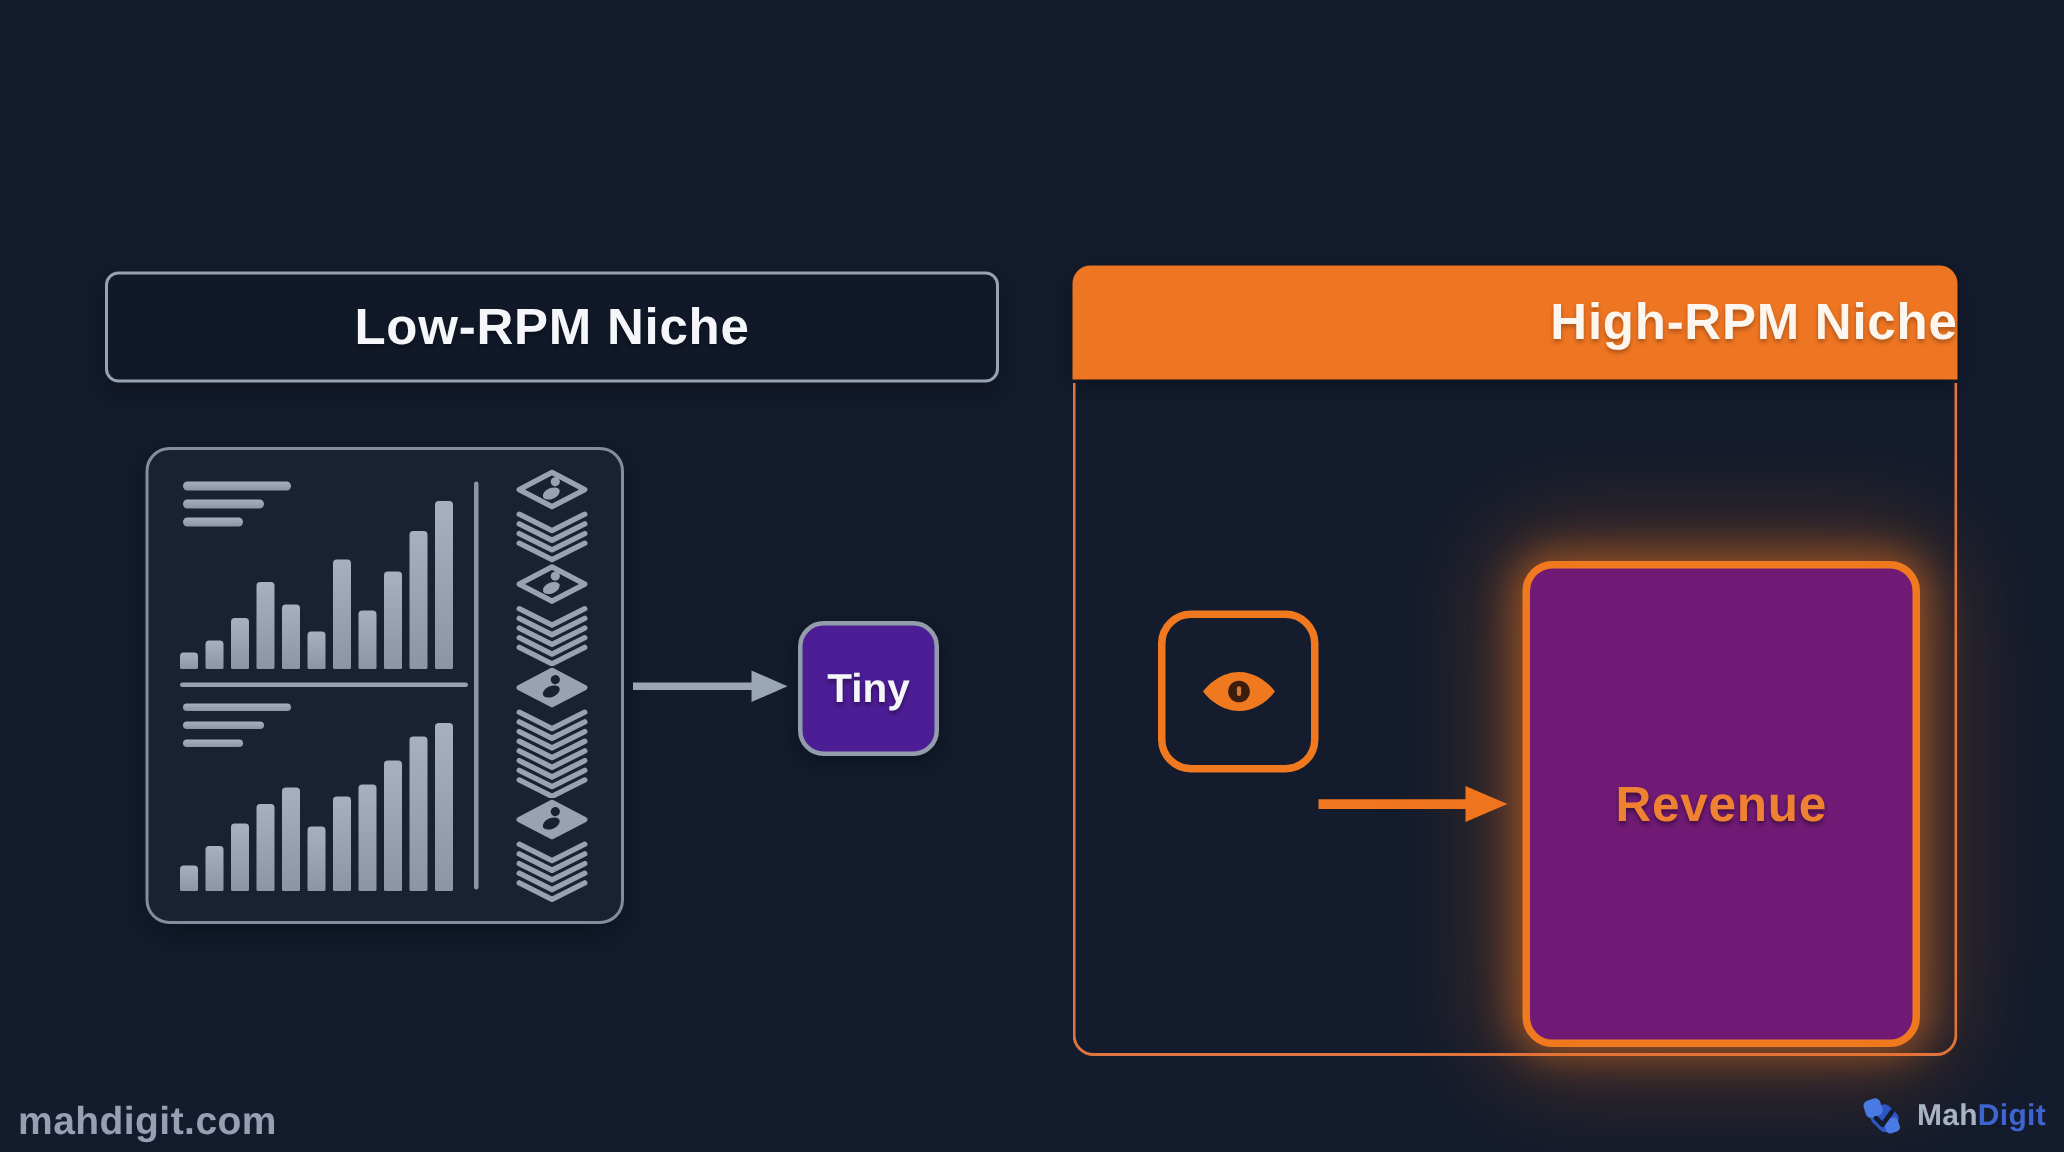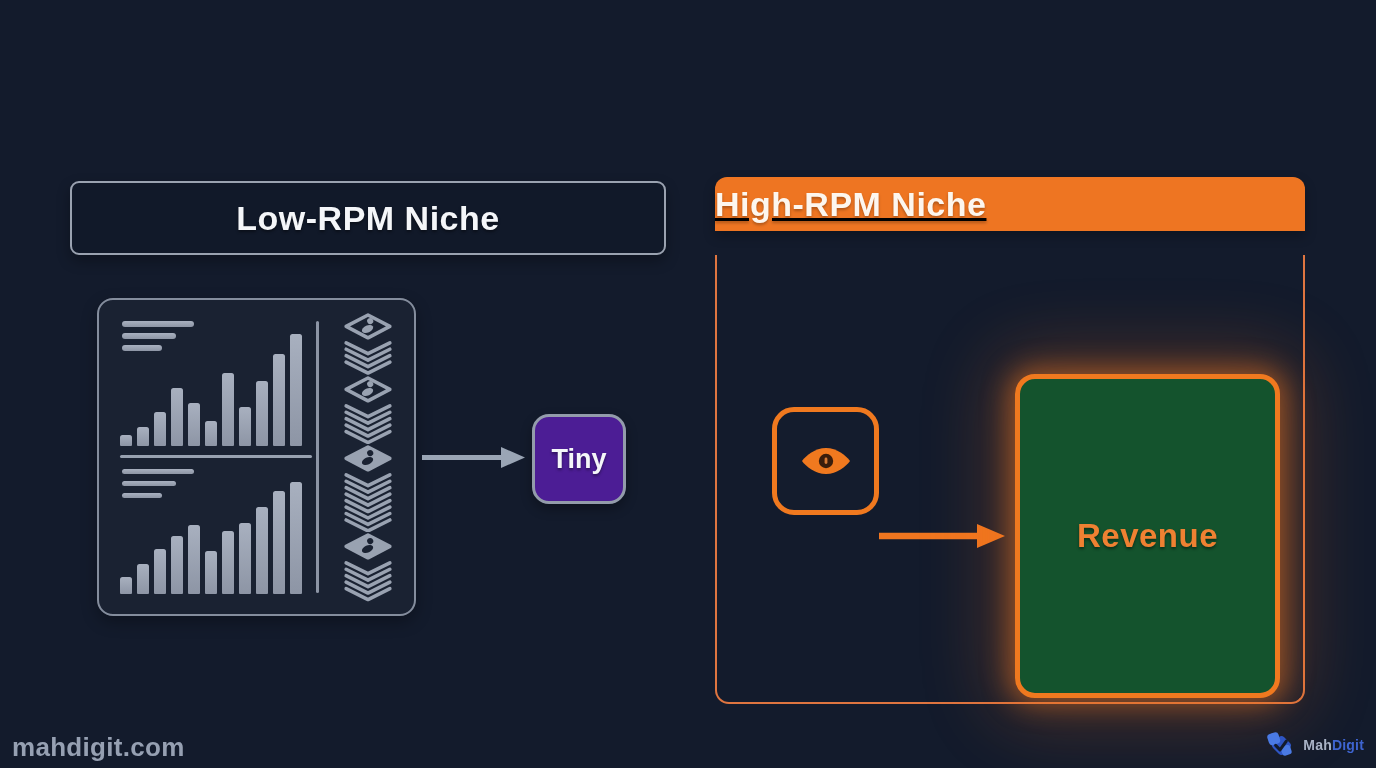--- a/index.html
+++ b/index.html
@@ -19,45 +19,44 @@
     box-shadow:0 6px 14px rgba(0,0,0,.30);
   }
   .left-title span{
     color:#f4f6f9;font-size:34px;font-weight:bold;letter-spacing:.5px;
     text-shadow:0 2px 3px rgba(0,0,0,.4);
   }
 
   
   .right-panel{position:absolute;left:715px;top:177px;width:590px;height:527px;}
   .right-header{
-    position:absolute;left:0;right:0;top:0;height:54px;
+    position:absolute;left:0;right:0;top:0;height:76px;
     background:#ee7522;border-radius:12px 12px 0 0;
-    display:flex;align-items:center;justify-content:flex-start;
+    display:flex;align-items:center;justify-content:flex-end;
     box-shadow:0 5px 12px rgba(0,0,0,.28);
-    text-decoration:underline;
   }
   .right-header span{
     color:#fdf6ee;font-size:34px;font-weight:bold;letter-spacing:.5px;
     text-shadow:0 2px 3px rgba(0,0,0,.28);
   }
   .right-body{
     position:absolute;left:0;right:0;top:78px;bottom:0;
     border:2.5px solid #df7540;border-top:none;
     border-radius:0 0 14px 14px;
   }
   .eye-box{
     position:absolute;left:55px;top:152px;width:97px;height:98px;
     border:5px solid #f0791f;border-radius:22px;
     display:flex;align-items:center;justify-content:center;
     background:#141c2d;
   }
   .orange-arrow{position:absolute;left:160px;top:265px;}
   .revenue-box{
     position:absolute;left:298px;top:119px;width:255px;height:314px;
-    border:5px solid #f0791f;border-radius:20px;background:#14532d;
+    border:5px solid #f0791f;border-radius:20px;background:#701a75;
     display:flex;align-items:center;justify-content:center;
     box-shadow:0 0 26px 6px rgba(238,117,34,.50), 0 0 70px 22px rgba(238,117,34,.26);
   }
   .revenue-box span{
     color:#ef8132;font-size:33px;font-weight:bold;letter-spacing:.5px;
     text-shadow:0 2px 3px rgba(0,0,0,.45);
   }
 
   
   .left-panel{
@@ -90,21 +89,21 @@
 
   
   .site-url{
     position:absolute;left:12px;top:732px;
     color:#96a0b2;font-size:26px;font-weight:bold;letter-spacing:.3px;
   }
   .brand{
     position:absolute;right:12px;top:729px;
     display:flex;align-items:center;gap:7px;
   }
-  .brand-text{font-size:14px;font-weight:bold;letter-spacing:.2px;}
+  .brand-text{font-size:20px;font-weight:bold;letter-spacing:.2px;}
   .brand-prefix{color:#a9b3c6;}
   .brand-suffix{color:#3e64d0;}
 </style>
 </head>
 <body>
 
 <div class="canvas">
 
   <div class="left-title">
     <span>Low-RPM Niche</span>

